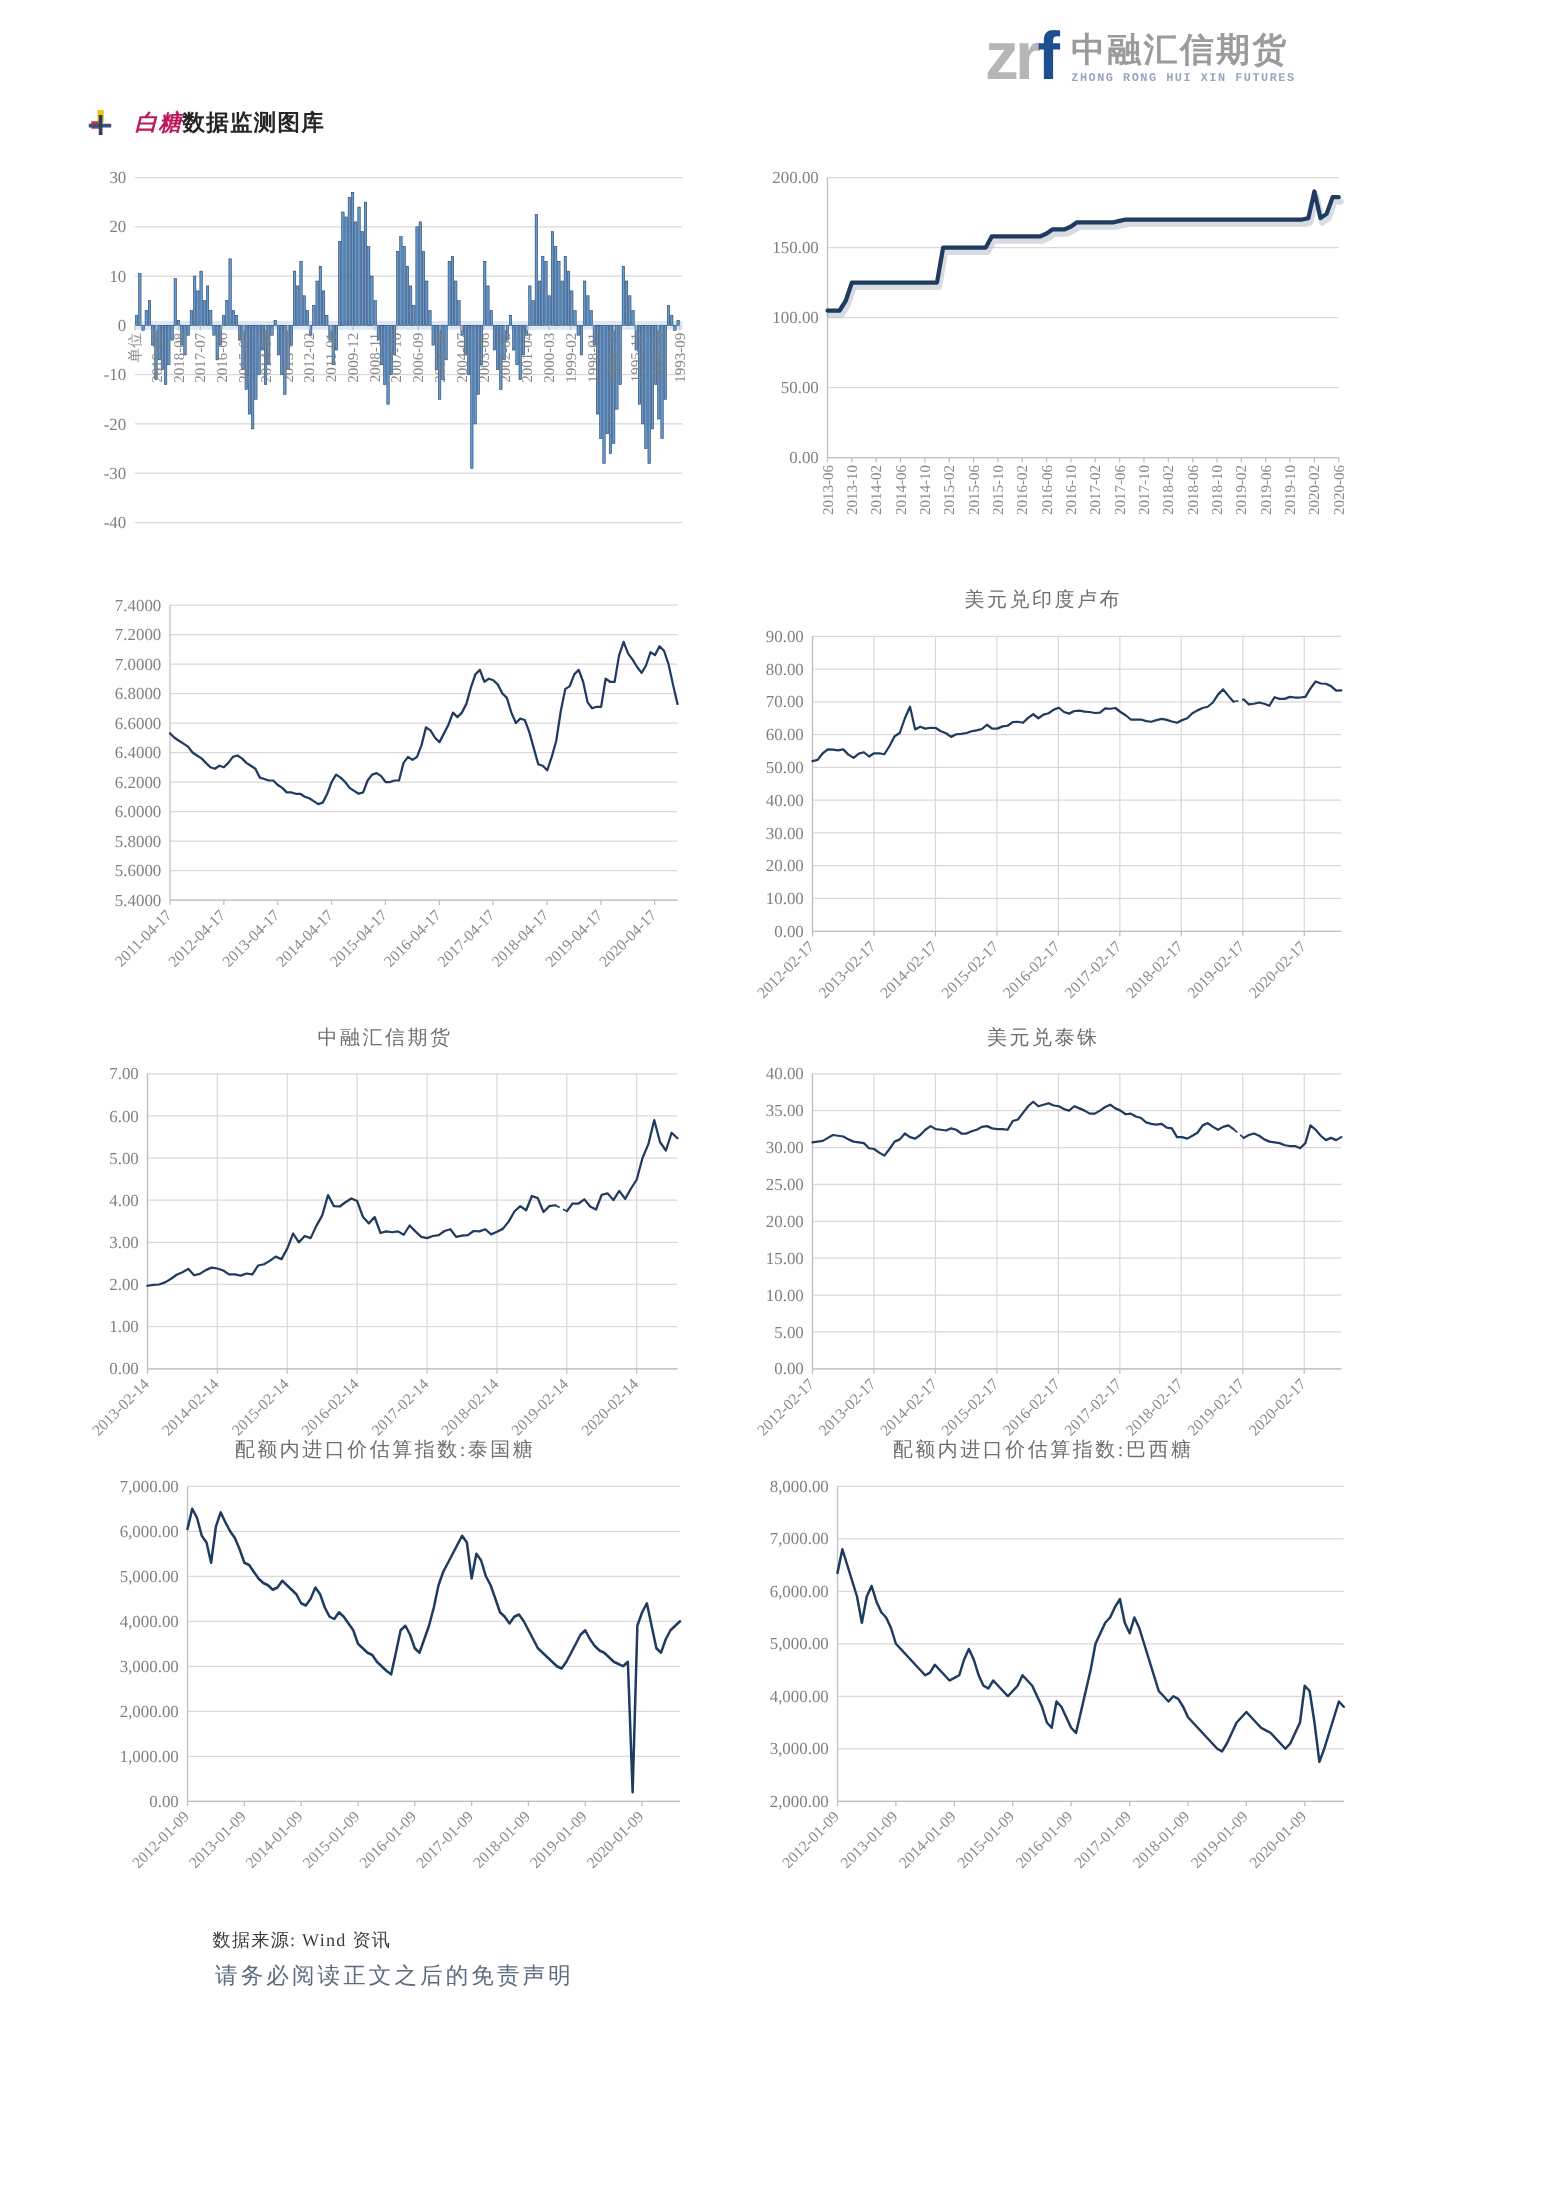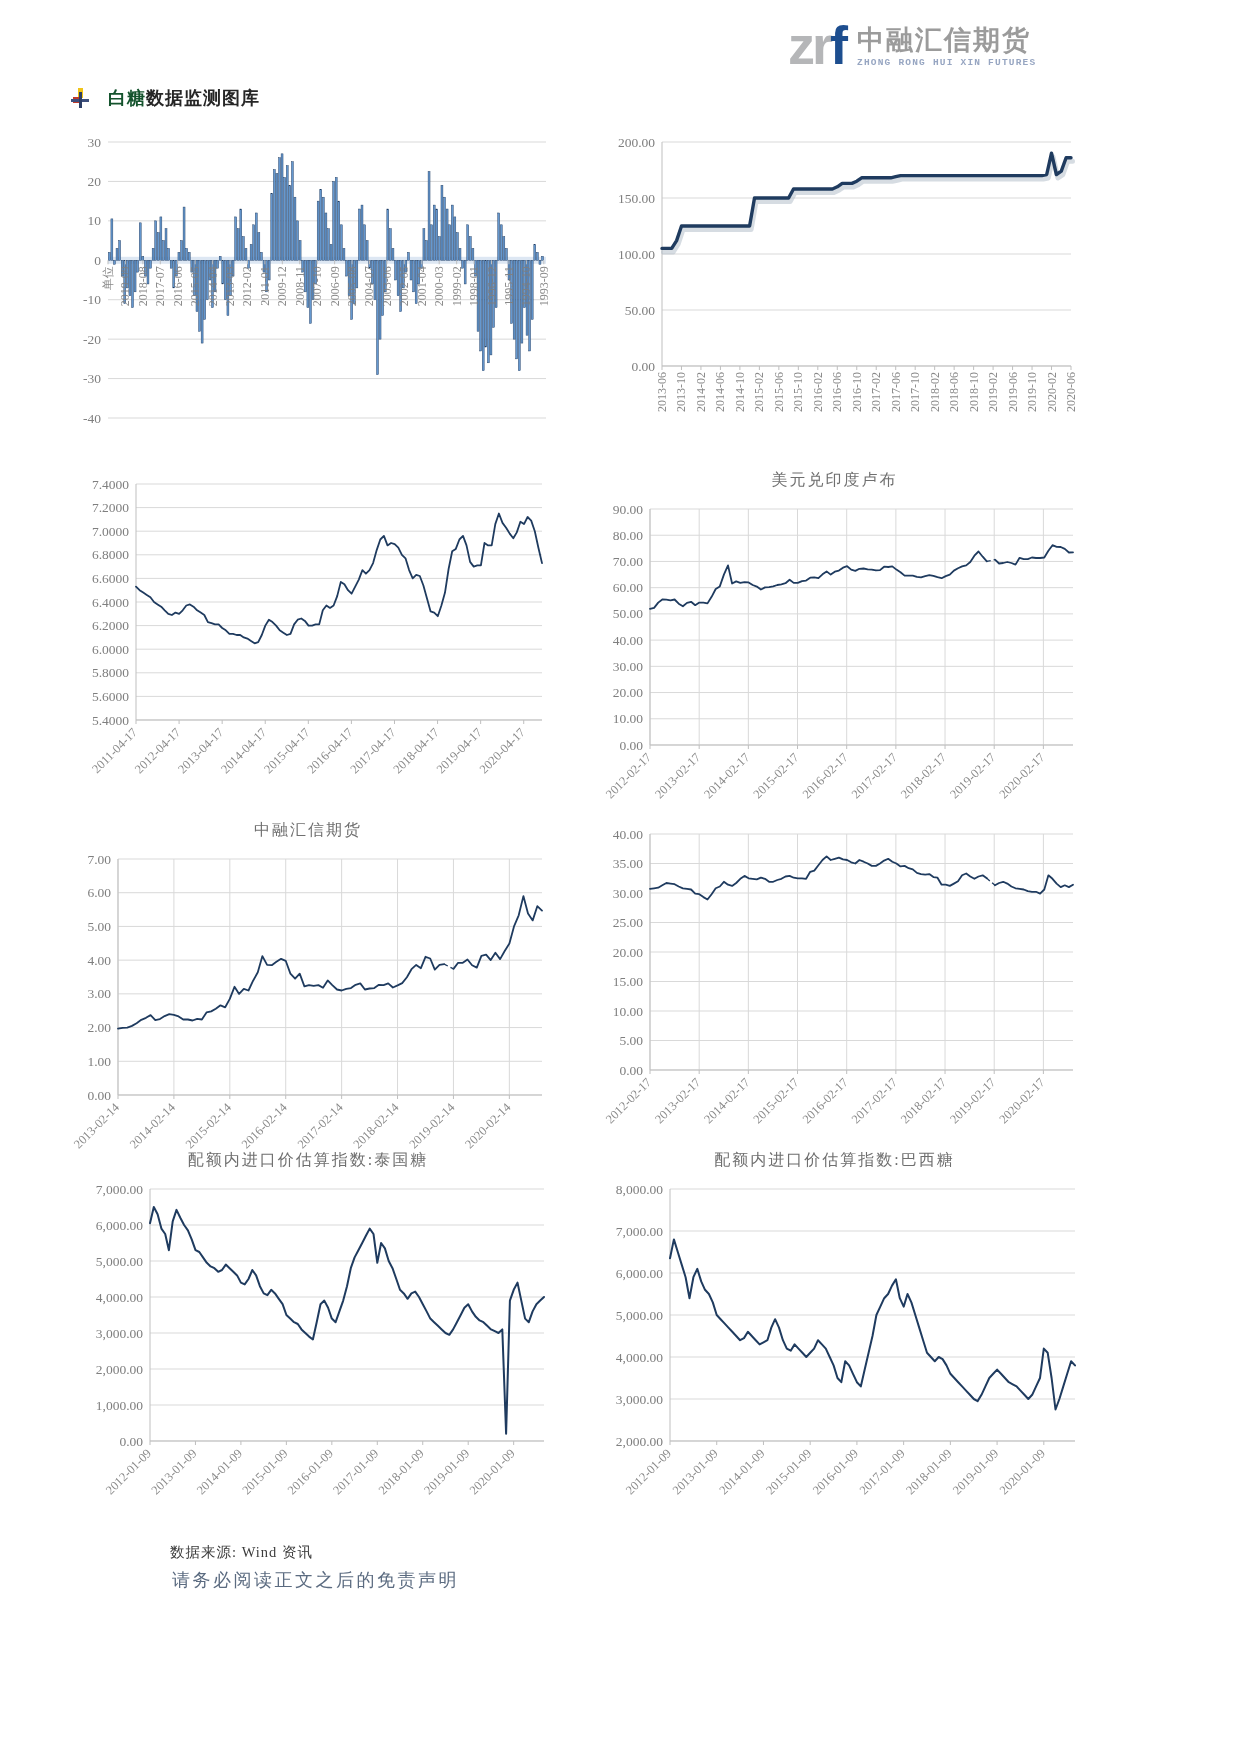--- a/index.html
+++ b/index.html
@@ -10,21 +10,21 @@
   .logo-zrf{font-family:"Liberation Sans","DejaVu Sans",sans-serif;font-weight:bold;font-size:54px;line-height:0.95;letter-spacing:-3px;}
   .logo-zr{color:#b5b6b8;}
   .logo-f{color:#1d4e8f;}
   .logo-txt{padding-top:6px;}
   .logo-cn{font-family:"Liberation Sans","DejaVu Sans",sans-serif;font-weight:bold;font-size:27px;color:#9b9b9b;letter-spacing:2px;line-height:1.05;}
   .logo-en{font-family:Liberation Mono, monospace;font-weight:bold;font-size:9.5px;color:#97a6c2;letter-spacing:1.2px;margin-top:3px;}
   
   .title-row{position:absolute;top:86px;left:70px;display:flex;align-items:center;gap:18px;}
   .bullet{width:20px;height:22px;display:inline-block;}
   h1{margin:0;font-family:"Liberation Sans","DejaVu Sans",sans-serif;font-size:18px;font-weight:bold;color:#262626;letter-spacing:1px;}
-  h1 .hl{color:#14532d;}
+  h1 .hl{color:#be185d;font-style:italic;}
   
   .fig{position:absolute;margin:0;}
   .fig-title{text-align:center;font-size:16px;color:#6f6f6f;letter-spacing:2px;margin-bottom:4px;white-space:nowrap;}
   .plot{display:block;}
   .f1{left:62px;top:128px;width:492px;}
   .f2{left:582px;top:128px;width:505px;}
   .f3{left:62px;top:470px;width:492px;}
   .f4{left:582px;top:470px;width:505px;}
   .f5{left:62px;top:820px;width:492px;}
   .f6{left:582px;top:820px;width:505px;}
@@ -517,20 +517,21 @@
           <text transform="translate(169.81485714285714,263) rotate(-45)" text-anchor="end" font-size="12.5" fill="#7f7f7f" opacity="0.92">2015-02-14</text>
           <text transform="translate(225.7222857142857,263) rotate(-45)" text-anchor="end" font-size="12.5" fill="#7f7f7f" opacity="0.92">2016-02-14</text>
           <text transform="translate(281.6297142857143,263) rotate(-45)" text-anchor="end" font-size="12.5" fill="#7f7f7f" opacity="0.92">2017-02-14</text>
           <text transform="translate(337.5371428571429,263) rotate(-45)" text-anchor="end" font-size="12.5" fill="#7f7f7f" opacity="0.92">2018-02-14</text>
           <text transform="translate(393.4445714285714,263) rotate(-45)" text-anchor="end" font-size="12.5" fill="#7f7f7f" opacity="0.92">2019-02-14</text>
           <text transform="translate(449.35200000000003,263) rotate(-45)" text-anchor="end" font-size="12.5" fill="#7f7f7f" opacity="0.92">2020-02-14</text>
         </svg></div>
   </figure>
 
   <figure class="fig f6">
+    <figcaption class="fig-title">美元兑泰铢</figcaption>
     <div class="plot"><svg width="505" height="324" viewBox="0 0 505 324">
           <line x1="68" x2="491" y1="14" y2="14" stroke="#d9d9d9" stroke-width="1"></line>
           <line x1="68" x2="491" y1="43.5" y2="43.5" stroke="#d9d9d9" stroke-width="1"></line>
           <line x1="68" x2="491" y1="73" y2="73" stroke="#d9d9d9" stroke-width="1"></line>
           <line x1="68" x2="491" y1="102.5" y2="102.5" stroke="#d9d9d9" stroke-width="1"></line>
           <line x1="68" x2="491" y1="132" y2="132" stroke="#d9d9d9" stroke-width="1"></line>
           <line x1="68" x2="491" y1="161.5" y2="161.5" stroke="#d9d9d9" stroke-width="1"></line>
           <line x1="68" x2="491" y1="191" y2="191" stroke="#d9d9d9" stroke-width="1"></line>
           <line x1="68" x2="491" y1="220.5" y2="220.5" stroke="#d9d9d9" stroke-width="1"></line>
           <line x1="68" x2="491" y1="250" y2="250" stroke="#d9d9d9" stroke-width="1"></line>

